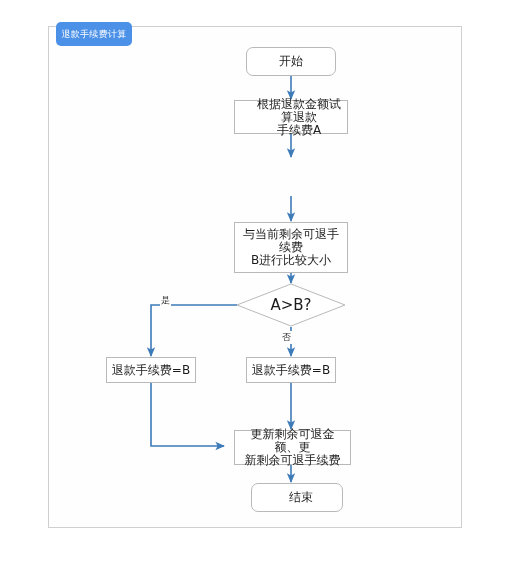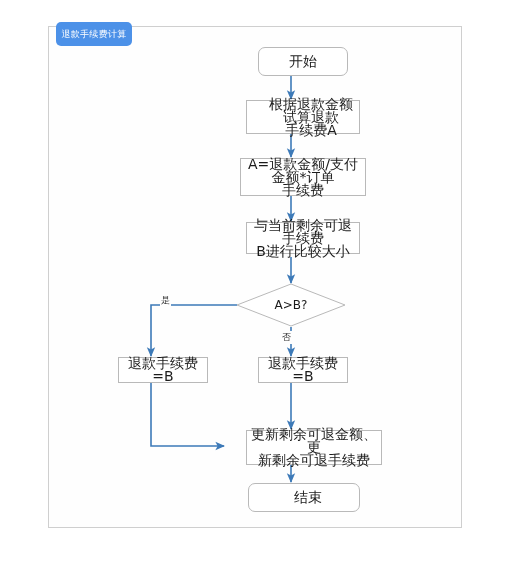--- a/index.html
+++ b/index.html
@@ -53,30 +53,29 @@
     pointer-events: none;
     z-index: 2;
   }
   
   .node {
     position: absolute;
     box-sizing: border-box;
     background: #ffffff;
     border: 1px solid #b9b9b9;
     color: #1b1b1b;
-    font-size: 14px;
+    font-size: 12px;
     line-height: 13px;
     text-align: center;
     display: flex;
     align-items: center;
     justify-content: center;
     padding: 2px 4px;
     z-index: 3;
     white-space: pre-line;
-    margin-left: 12px;
   }
   .node.terminal {
     border-radius: 7px;
   }
   .diamond-wrap {
     position: absolute;
     z-index: 3;
   }
   .diamond-wrap svg {
     position: absolute;
@@ -85,21 +84,21 @@
   }
   .diamond-label {
     position: absolute;
     left: 0;
     top: 0;
     width: 100%;
     height: 100%;
     display: flex;
     align-items: center;
     justify-content: center;
-    font-size: 12px;
+    font-size: 15px;
     color: #1b1b1b;
   }
   .edge-label {
     position: absolute;
     font-size: 9px;
     color: #333333;
     background: #fefefe;
     padding: 0 1px;
     z-index: 4;
     white-space: nowrap;
@@ -140,38 +139,36 @@
 
       <line x1="291" y1="465" x2="291" y2="482" marker-end="url(#arrow)"></line>
     </g>
   </svg>
 
   <div class="node terminal" style="left:246px; top:47px; width:90px; height:29px;">开始</div>
 
   <div class="node" style="left:234px; top:100px; width:114px; height:34px;padding-left:20px;">根据退款金额试算退款
 手续费A</div>
 
-  <div class="node" style="left:228px; top:158px; width:126px; height:38px;">A=退款金额/支付金额*订单
-手续费</div>
 
-  <div class="node" style="left:234px; top:222px; width:114px; height:32px;">与当前剩余可退手续费
+  <div class="node" style="left:234px; top:222px; width:114px; height:51px;">与当前剩余可退手续费
 B进行比较大小</div>
 
   <div class="diamond-wrap" style="left:236px; top:283px; width:110px; height:44px;">
     <svg width="110" height="44" viewBox="0 0 110 44" xmlns="http://www.w3.org/2000/svg">
       <polygon points="55,1 109,22 55,43 1,22" fill="#ffffff" stroke="#b9b9b9" stroke-width="1"></polygon>
     </svg>
     <div class="diamond-label">A&gt;B?</div>
   </div>
 
   <div class="edge-label" style="left:160px; top:294px;">是</div>
   <div class="edge-label" style="left:281px; top:331px;">否</div>
 
   <div class="node" style="left:106px; top:357px; width:90px; height:26px;">退款手续费=B</div>
 
   <div class="node" style="left:246px; top:357px; width:90px; height:26px;">退款手续费=B</div>
 
-  <div class="node" style="left:234px; top:430px; width:136px; height:35px;">更新剩余可退金额、更
+  <div class="node" style="left:234px; top:430px; width:117px; height:35px;">更新剩余可退金额、更
 新剩余可退手续费</div>
 
-  <div class="node terminal" style="left:236px; top:483px; width:112px; height:29px;padding-left:12px;">结束</div>
+  <div class="node terminal" style="left:251px; top:483px; width:92px; height:29px;padding-left:12px;">结束</div>
 
 </div>
 
 </body></html>

